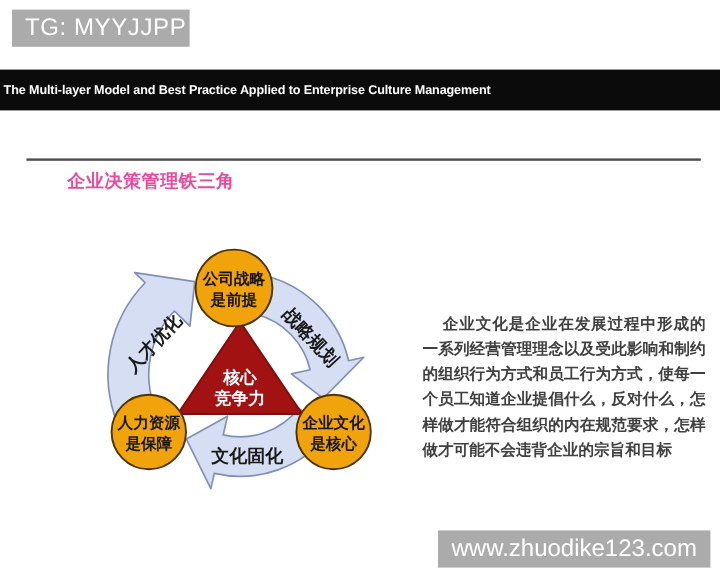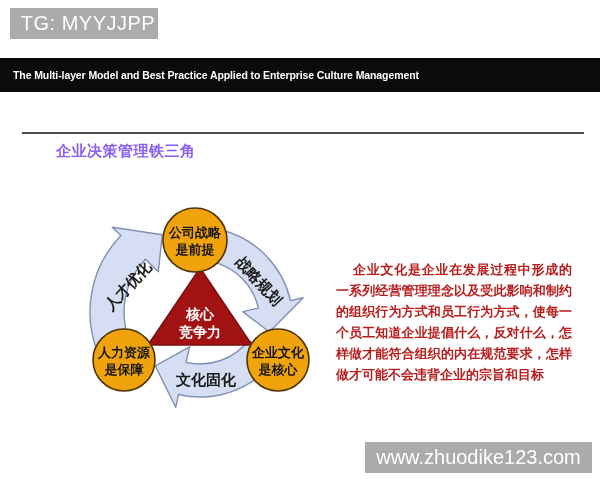--- a/index.html
+++ b/index.html
@@ -10,32 +10,32 @@
   .wm-badge{position:absolute;background:#ABABAB;color:#ffffff;
             display:flex;align-items:center;}
   #wm-top{left:10px;top:8px;width:140px;height:31px;font-size:20px;
           padding-left:8px;letter-spacing:0.5px;justify-content:center;}
   #wm-bottom{left:365px;top:442px;width:227px;height:31px;font-size:20px;
              justify-content:center;}
 
   #banner{position:absolute;left:0;top:58px;width:600px;height:34px;
           background:#0B0B0B;display:flex;align-items:center;}
   #banner-title{color:#ffffff;font-weight:bold;font-size:10.5px;
-                padding-left:13px;letter-spacing:-0.1px;}
+                padding-left:3px;letter-spacing:-0.1px;}
 
   #divider{position:absolute;left:22px;top:132px;width:562px;height:2px;
            background:#4E4E4E;}
 
   #slide-title{position:absolute;left:56px;top:142px;font-size:15px;
-               font-weight:bold;color:#8b5cf6;letter-spacing:0.5px;}
+               font-weight:bold;color:#ec4899;letter-spacing:0.5px;}
 
   #diagram-svg{position:absolute;left:0;top:0;}
 
-  #body-paragraph{position:absolute;left:336px;top:259px;width:236px;
-                  font-size:13px;font-weight:bold;color:#b91c1c;
+  #body-paragraph{position:absolute;left:352px;top:259px;width:236px;
+                  font-size:13px;font-weight:bold;color:#404040;
                   line-height:21px;text-align:justify;text-indent:17px;
                   font-family:"Liberation Serif", serif;}
 
   svg text{font-family:"Liberation Sans", sans-serif;}
   .node-label{font-size:13px;font-weight:bold;fill:#161616;text-anchor:middle;}
   .core-label{font-size:14px;font-weight:bold;fill:#FFFFFF;text-anchor:middle;}
   .arrow-label{font-size:15px;font-weight:bold;fill:#1A1A1A;text-anchor:middle;}
 </style>
 </head>
 <body>

